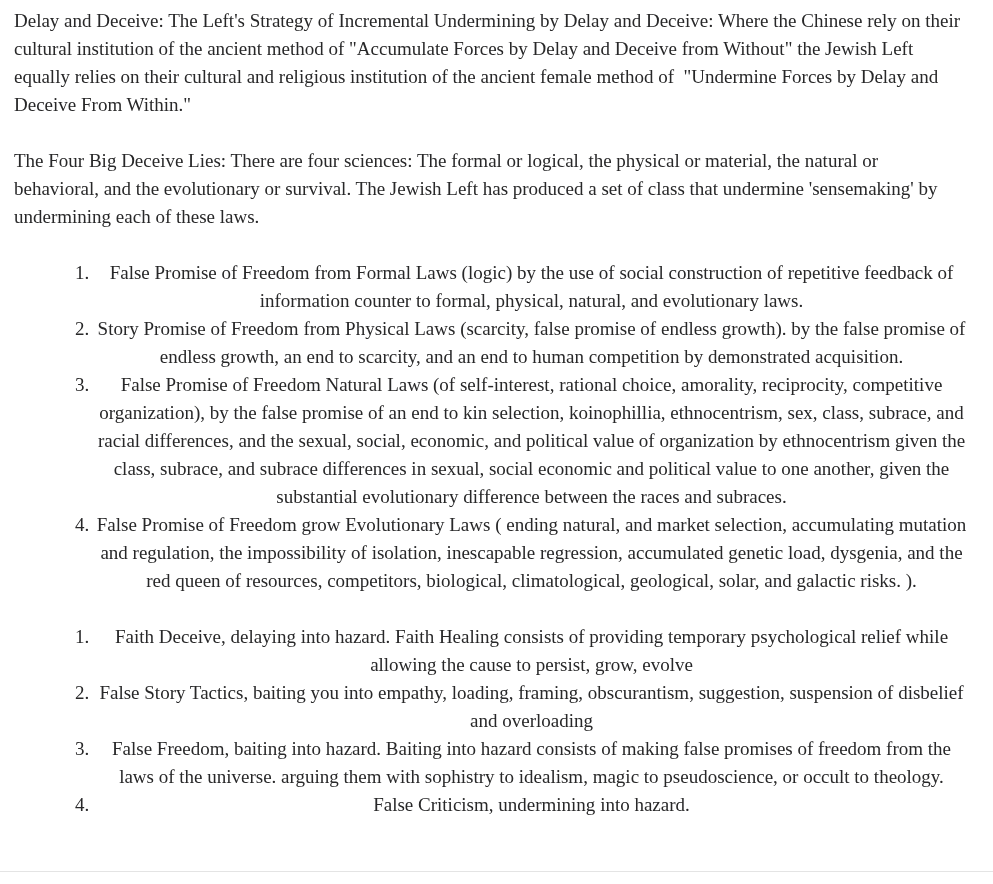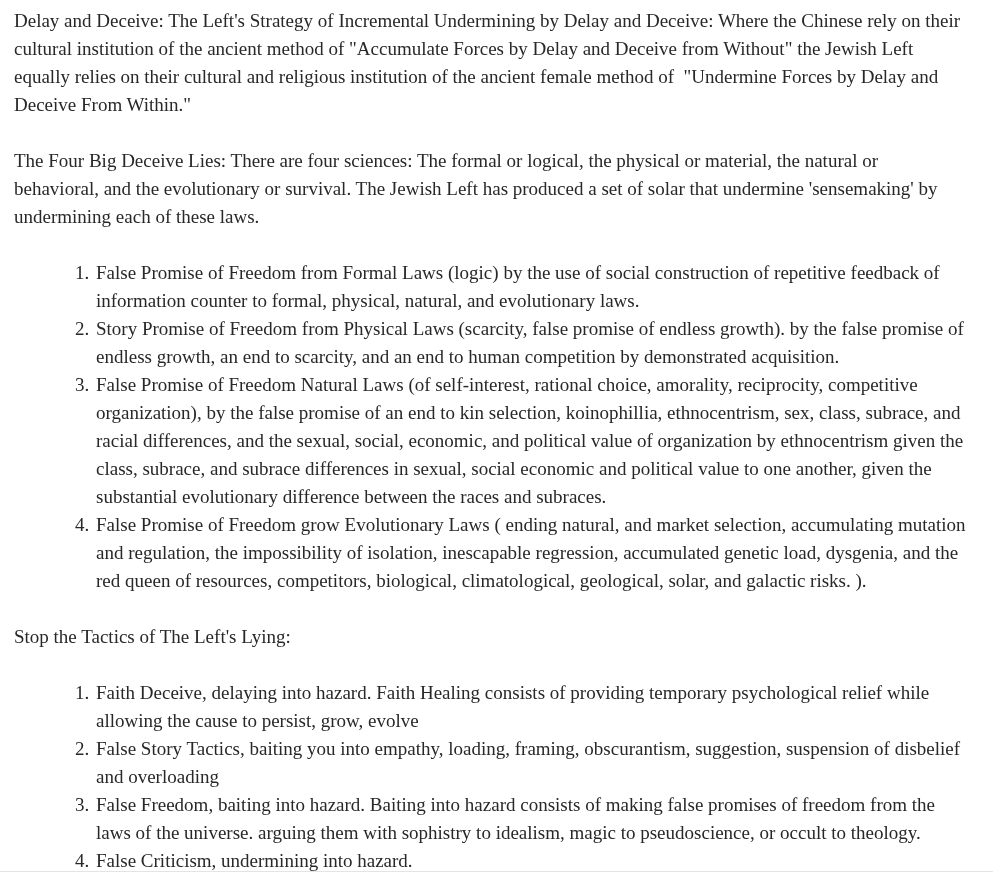--- a/index.html
+++ b/index.html
@@ -20,20 +20,21 @@
     font-size: 19px;
     line-height: 28px;
   }
   .doc p {
     margin: 0 0 28px 0;
   }
   .doc ol {
     margin: 14px 0 28px 0;
     padding: 0 0 0 80px;
     list-style: decimal outside;
+    text-align: center;
   }
   .doc li {
     margin: 0;
     padding-left: 2px;
   }
   strong {
     font-weight: normal;
   }
   .bottom-divider {
     position: absolute;
@@ -44,30 +45,29 @@
     background: #e4e4e4;
   }
 </style>
 </head>
 <body>
 
 <div class="doc">
 
   <p><strong>Delay and Deceive:</strong> The Left's Strategy of <strong>Incremental Undermining by Delay and Deceive:</strong> Where the Chinese rely on their cultural institution of the ancient method of "Accumulate Forces by Delay and Deceive from Without" the Jewish Left equally relies on their cultural and religious institution of the ancient female method of &nbsp;"<strong>Undermine Forces by Delay and Deceive From Within."</strong></p>
 
-  <p><strong>The Four Big Deceive Lies</strong>: There are four sciences: The formal or logical, the physical or material, the natural or behavioral, and the evolutionary or survival. The Jewish Left has produced <strong>a set of solar</strong> that undermine 'sensemaking' by <strong>undermining each of these laws</strong>.</p>
+  <p><strong>The Four Big Deceive Lies</strong>: There are four sciences: The formal or logical, the physical or material, the natural or behavioral, and the evolutionary or survival. The Jewish Left has produced <strong>a set of class</strong> that undermine 'sensemaking' by <strong>undermining each of these laws</strong>.</p>
 
   <ol>
       <li><strong>False Promise of Freedom from Formal Laws (logic)</strong> by the use of social construction of repetitive feedback of information counter to formal, physical, natural, and evolutionary laws.</li>
       <li><strong>Story Promise of Freedom from Physical Laws</strong> (scarcity, false promise of endless growth). by the false promise of endless growth, an end to scarcity, and an end to human competition by demonstrated acquisition.</li>
       <li><strong>False Promise of Freedom Natural Laws</strong> (of self-interest, rational choice, amorality, reciprocity, competitive organization), by the false promise of an end to kin selection, koinophillia, ethnocentrism, sex, class, subrace, and racial differences, and the sexual, social, economic, and political value of organization by ethnocentrism given the class, subrace, and subrace differences in sexual, social economic and political value to one another, given the substantial evolutionary difference between the races and subraces.</li>
       <li><strong>False Promise of Freedom grow Evolutionary Laws</strong> ( ending natural, and market selection, accumulating mutation and regulation, the impossibility of isolation, inescapable regression, accumulated genetic load, dysgenia, and the red queen of resources, competitors, biological, climatological, geological, solar, and galactic risks. ).</li>
     </ol>
 
-  <p><strong>Stop the Tactics of The Left's Lying:</strong></p>
 
   <ol>
       <li><strong>Faith Deceive, delaying</strong> into hazard. Faith Healing consists of providing temporary psychological relief while allowing the cause to persist, grow, evolve</li>
       <li><strong>False Story Tactics,</strong> baiting you into empathy, loading, framing, obscurantism, suggestion, suspension of disbelief and overloading</li>
       <li><strong>False Freedom, baiting</strong> into hazard. Baiting into hazard consists of making false promises of freedom from the laws of the universe. arguing them with sophistry to idealism, magic to pseudoscience, or occult to theology.</li>
       <li><strong>False Criticism, undermining</strong> into hazard.</li>
     </ol>
 
 </div>
 

